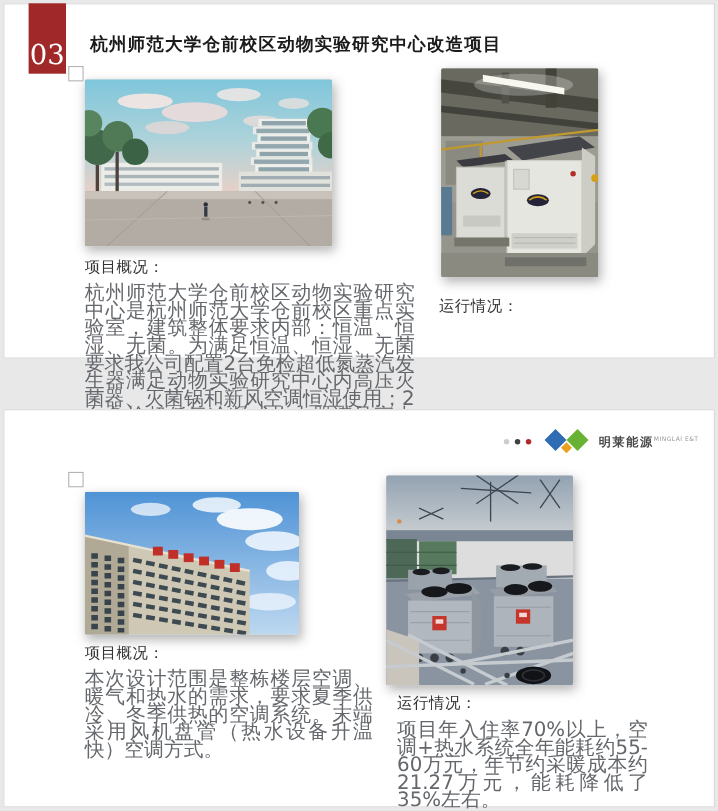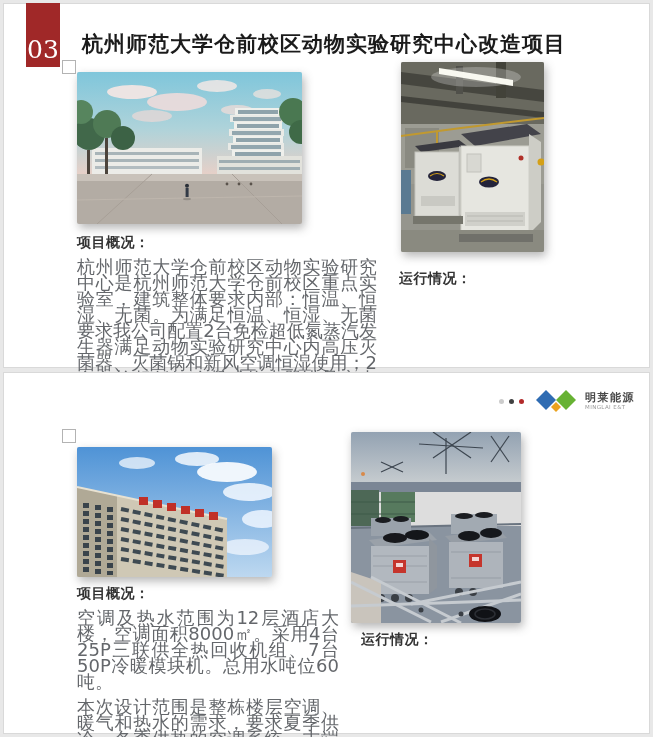--- a/index.html
+++ b/index.html
@@ -5,67 +5,67 @@
   html,body{margin:0;padding:0;}
   body{
     width:653px;height:737px;background:#e8e8e8;position:relative;
     font-family:"DejaVu Sans","Liberation Sans",sans-serif;
     -webkit-font-smoothing:antialiased;
   }
   .card{
     position:absolute;left:3px;width:647px;background:#ffffff;
     border:1px solid #d9d9d9;box-sizing:border-box;
   }
-  #card-03{top:3px;height:365px;}
+  #card-03{top:3px;height:323px;}
   #card-04{top:372px;height:362px;}
 
   .num-box{
     position:absolute;left:22px;top:-1px;width:34px;height:64px;
     background:#a02828;color:#fff;
     font-family:"DejaVu Serif","Liberation Serif",serif;
     font-size:25px;display:flex;align-items:flex-end;justify-content:center;
     padding-bottom:3px;box-sizing:border-box;z-index:2;
   }
   .deco-square{
     position:absolute;left:58px;top:56px;width:12px;height:12px;
     border:1px solid #b3b3b3;background:#fff;z-index:1;
   }
   .title{
     position:absolute;left:78px;top:26px;margin:0;
-    font-size:21px;font-weight:bold;color:#1b1b1b;
+    font-size:16px;font-weight:bold;color:#1b1b1b;
     letter-spacing:1px;white-space:nowrap;
   }
 
   .photo{
     position:absolute;margin:0;border-radius:2px;overflow:hidden;
     background:#ddd;box-shadow:2px 4px 10px rgba(90,90,90,.45);
   }
   .photo svg{display:block;width:100%;height:100%;}
   #photo-campus {left:73px; top:68px; width:225px;height:152px;}
   #photo-boiler {left:397px;top:58px; width:143px;height:190px;}
   #photo-hotel  {left:73px; top:74px; width:195px;height:130px;}
   #photo-rooftop{left:347px;top:59px; width:170px;height:191px;}
 
   .tblock{position:absolute;}
   .tblock h2{
-    margin:0 0 7px 0;font-size:14px;color:#333;font-weight:bold;letter-spacing:.5px;
+    margin:0 0 7px 0;font-size:14px;color:#333;font-weight:normal;letter-spacing:.5px;
   }
   .tblock p{
     margin:0 0 9px 0;font-size:18px;line-height:16px;color:#64676b;text-align:justify;
   }
   #overview-03 {left:73px; top:230px;width:300px;}
   #operation-03{left:395px;top:266px;width:250px;}
   #overview-04 {left:73px; top:212px;width:262px;}
   #operation-04{left:357px;top:258px;width:228px;}
 
   .logo{position:absolute;top:16px;right:14px;display:flex;align-items:center;gap:6px;z-index:2;}
   .logo-dots{display:flex;gap:5px;align-items:center;margin-right:5px;}
   .logo-dots span{width:5px;height:5px;border-radius:50%;display:block;}
   .dot-1{background:#cccccc}.dot-2{background:#404040}.dot-3{background:#b22a2a}
-  .logo-text{display:flex;flex-direction:column;line-height:1;}
+  .logo-text{display:flex;flex-direction:row;line-height:1;}
   .logo-name{font-size:11px;font-weight:bold;color:#4a4a4a;letter-spacing:1.5px;}
   .logo-sub{font-size:5.5px;color:#999;letter-spacing:.4px;margin-top:2px;}
 </style>
 </head>
 <body>
 
 <section class="card" id="card-03">
   <div class="num-box">
     <span>03</span>
   </div>
@@ -327,19 +327,19 @@
       </g>
       <circle cx="70" cy="178" r="2.5" fill="#3a3f45"></circle>
         <circle cx="110" cy="182" r="2.5" fill="#3a3f45"></circle>
       <ellipse cx="134" cy="182" rx="16" ry="8" fill="#101216"></ellipse>
       <ellipse cx="134" cy="182" rx="10" ry="5" fill="none" stroke="#2c2f35" stroke-width="1.5"></ellipse>
     </svg>
   </figure>
 
   <div class="tblock" id="overview-04">
     <h2>项目概况：</h2>
-    <p>空调及热水范围为12层酒店大楼，空调面积8000㎡。采用4台25P三联供全热回收机组、7台50P冷暖模块机。总用水吨位60吨。</p>
     <p>本次设计范围是整栋楼层空调、暖气和热水的需求，要求夏季供冷、冬季供热的空调系统。末端采用风机盘管（热水设备升温快）空调方式。</p>
   </div>
   <div class="tblock" id="operation-04">
     <h2>运行情况：</h2>
+    <p>项目年入住率70%以上，空调+热水系统全年能耗约55-60万元，年节约采暖成本约21.27万元，能耗降低了35%左右。</p>
   </div>
 </section>
 
 </body></html>

